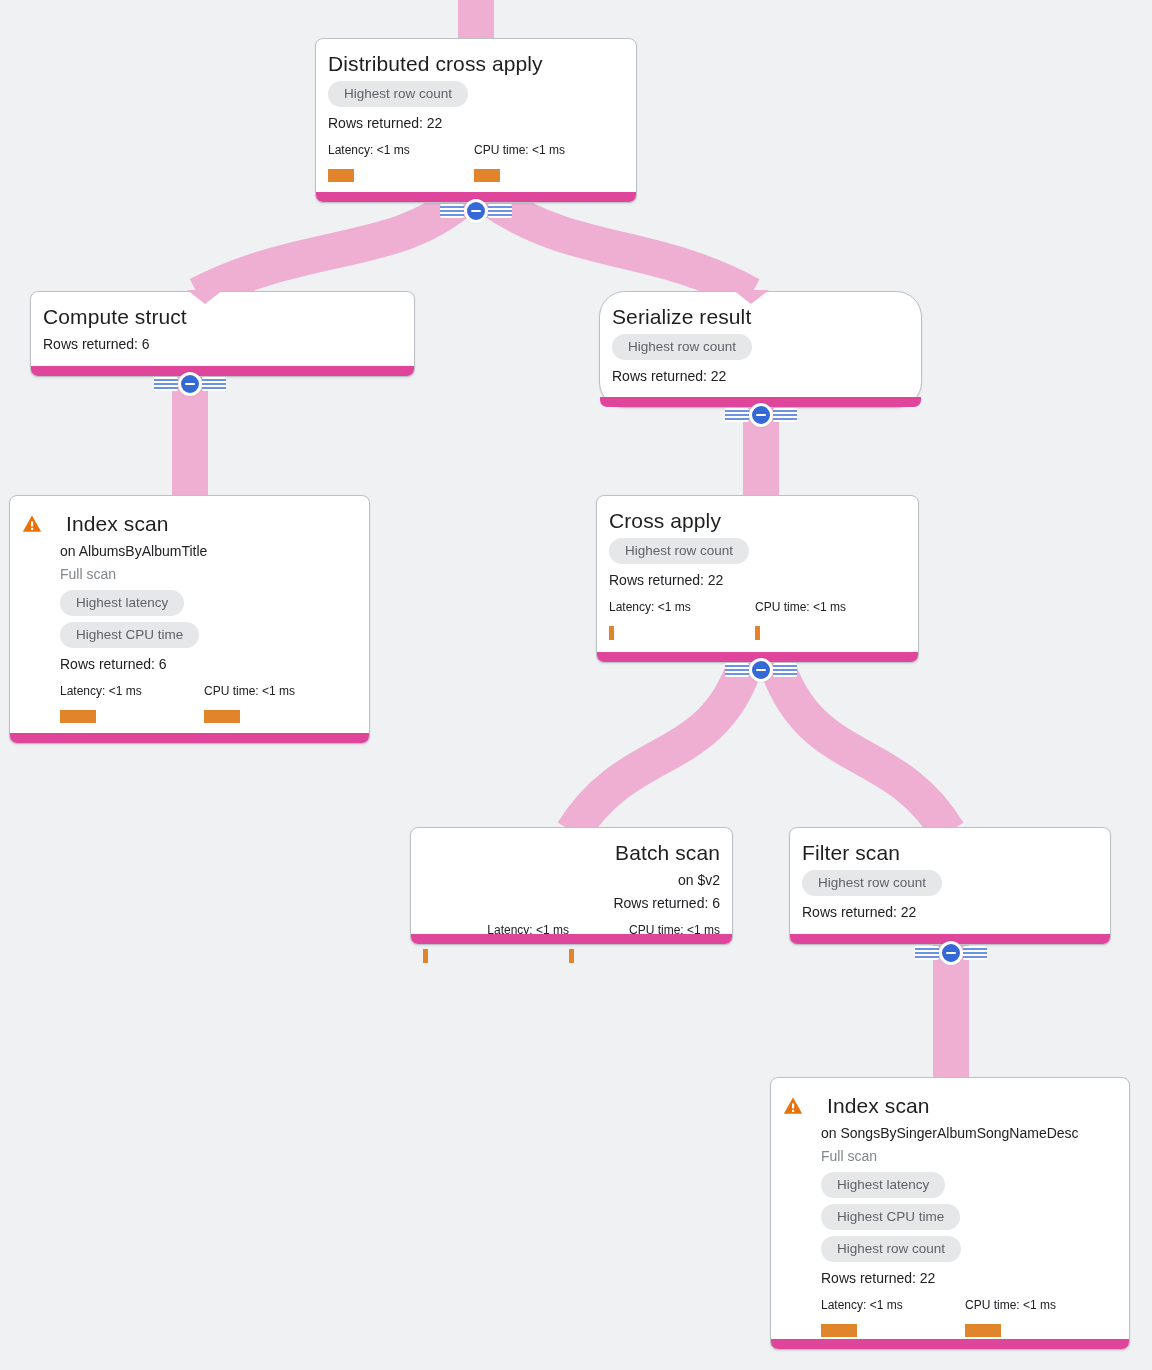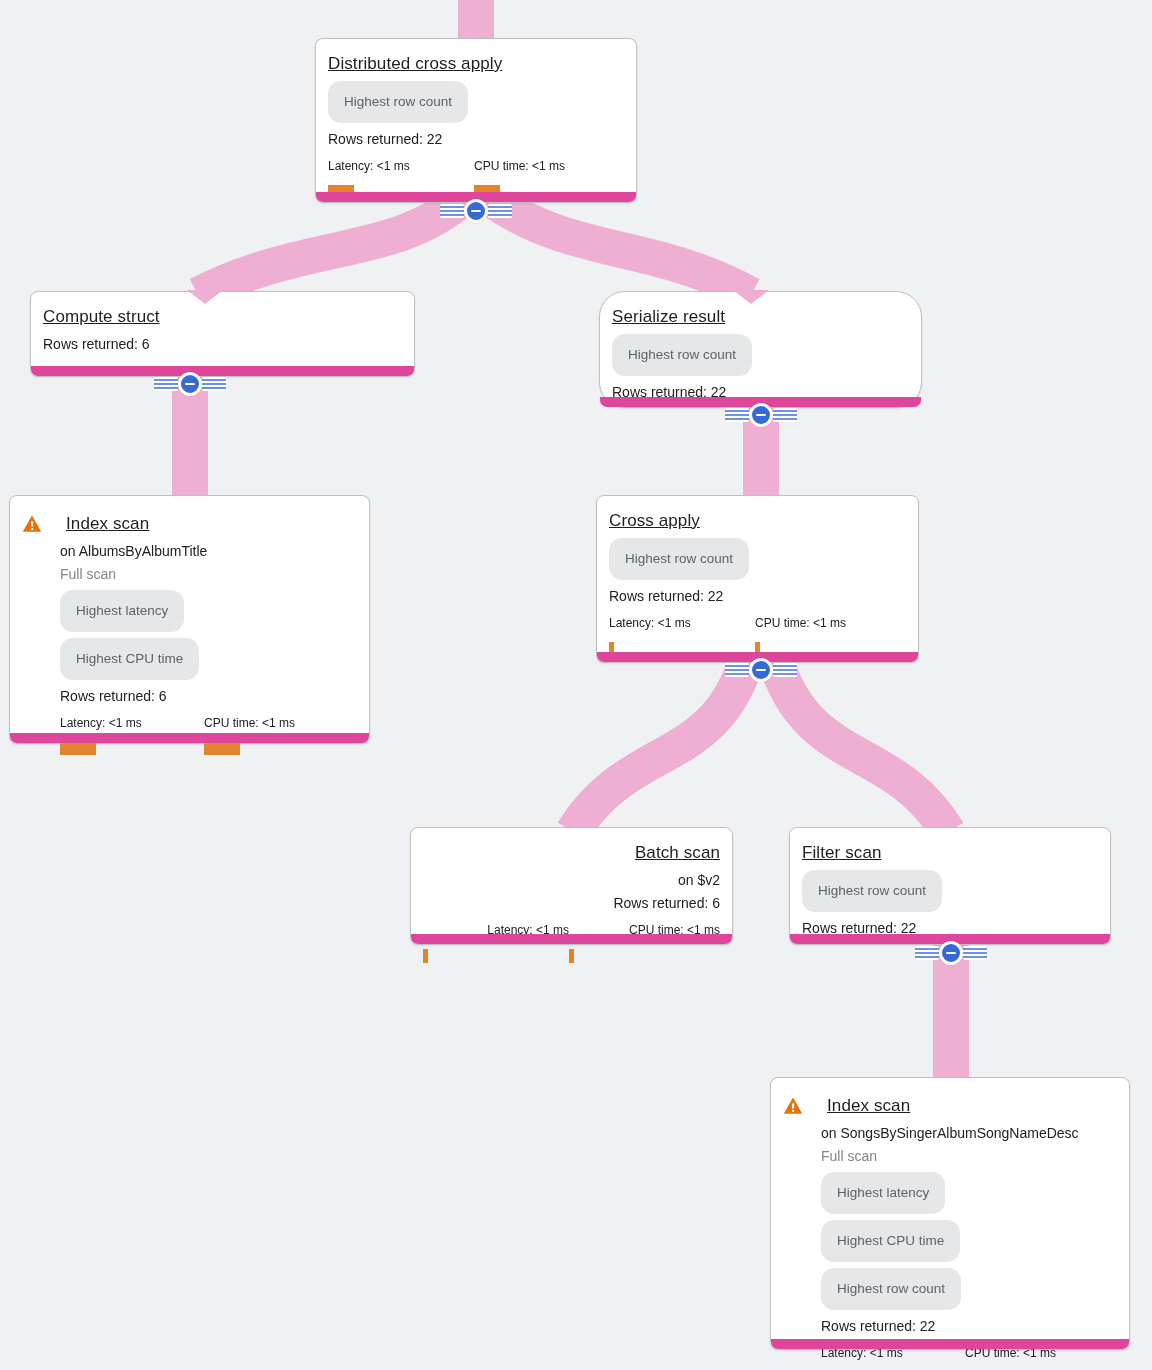--- a/index.html
+++ b/index.html
@@ -7,28 +7,28 @@
   #canvas{position:relative;width:1152px;height:1370px;background:#f0f1f3;overflow:hidden;}
   svg.layer{position:absolute;left:0;top:0;pointer-events:none;}
   #edges{z-index:0;}
   #tips{z-index:2;}
 
   .node{position:absolute;background:#ffffff;border:1px solid #bdc1c6;border-radius:8px;
         box-shadow:0 1px 2px rgba(60,64,67,.12);z-index:1;box-sizing:border-box;}
   .node .bottombar{position:absolute;left:0;right:0;bottom:0;height:10px;background:#e0459c;
         border-radius:0 0 7px 7px;}
   .inner{padding:13px 12px 0 12px;}
-  .title{font-size:17px;font-weight:500;color:#1f1f1f;line-height:23px;margin-bottom:6px;letter-spacing:.1px;text-decoration:underline;}
+  .title{font-size:21px;font-weight:500;color:#1f1f1f;line-height:23px;margin-bottom:6px;letter-spacing:.1px;}
   .head{display:flex;align-items:center;gap:24px;margin-bottom:6px;}
   .head .title{margin-bottom:0;}
   .indent{margin-left:38px;}
   .on-line{font-size:14px;color:#202124;line-height:20px;margin-bottom:3px;}
   .muted{font-size:14px;color:#80868b;line-height:20px;margin-bottom:6px;}
   .badge{display:block;width:fit-content;background:#e6e7e9;color:#5f6368;font-size:13.5px;
-         line-height:26px;height:26px;padding:8px 16px;border-radius:13px;margin-bottom:6px;}
+         line-height:26px;height:26px;padding:0 16px;border-radius:13px;margin-bottom:6px;}
   .rows{font-size:14px;color:#202124;line-height:20px;margin-bottom:2px;}
   .metrics{display:grid;grid-template-columns:146px auto;margin-top:8px;}
   .indent .metrics{grid-template-columns:144px auto;}
   .mlabel{font-size:12px;color:#202124;line-height:19px;}
   .bar{height:13px;background:#e2842c;margin-top:9px;}
   .w-lg{width:36px;}
   .w-md{width:26px;}
   .w-sm{width:5px;height:14px;}
 
   .warn{width:20px;height:19px;flex:0 0 auto;}

